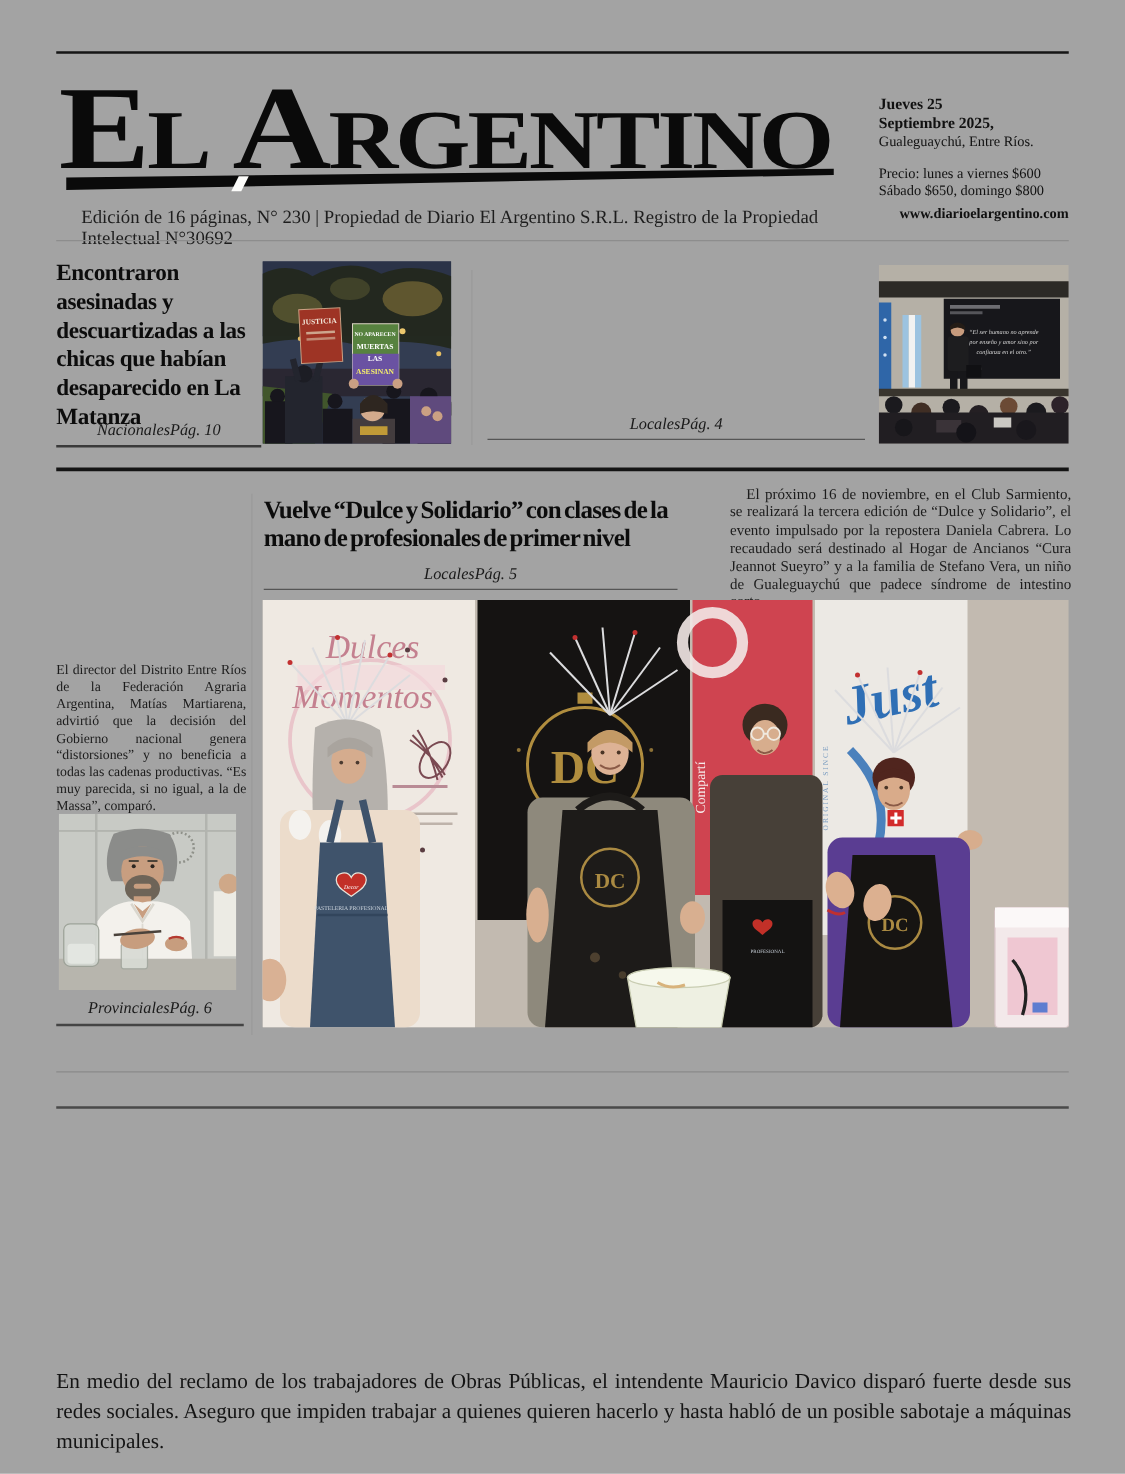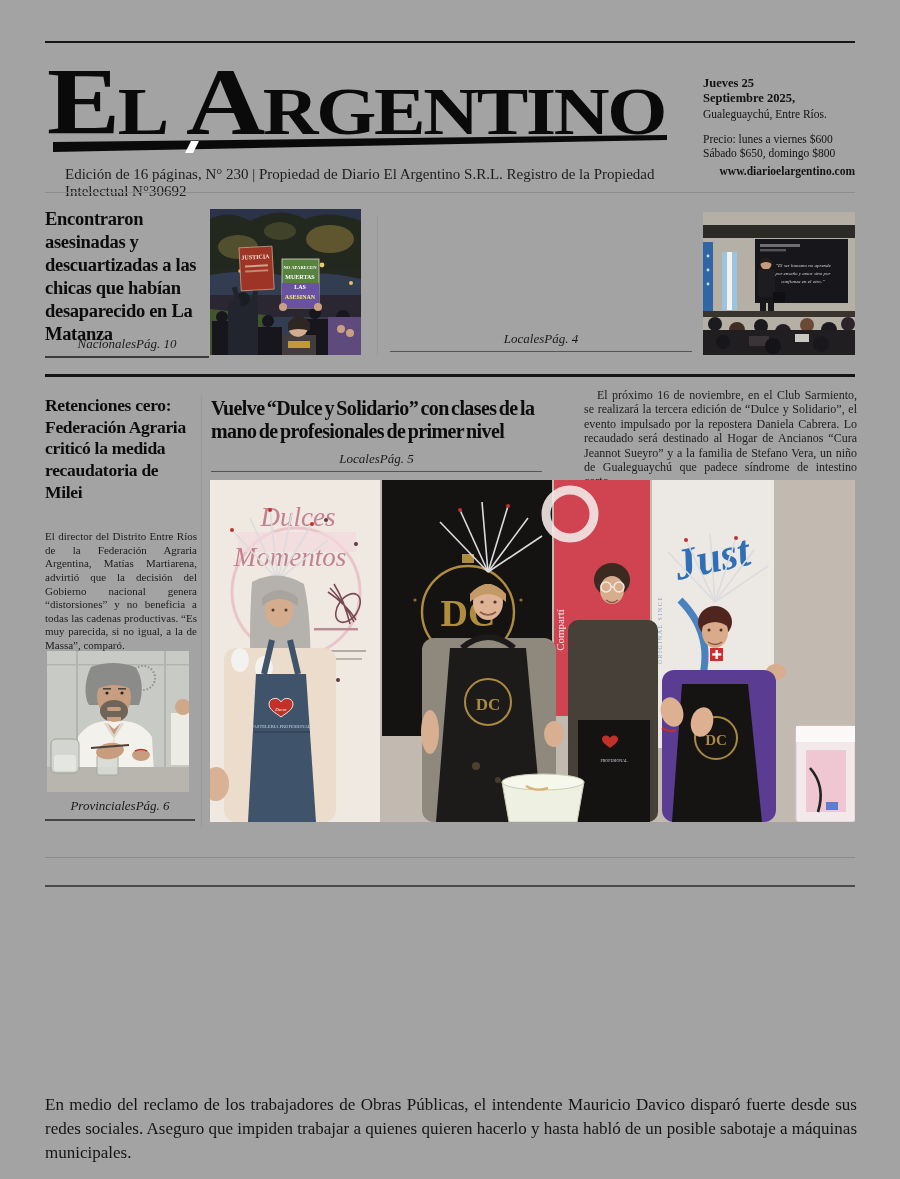--- a/index.html
+++ b/index.html
@@ -167,21 +167,20 @@
         <rect x="92" y="122" width="14" height="8" fill="#e8e6df" opacity="0.85"></rect>
         <circle cx="20" cy="130" r="7" fill="#17161a"></circle>
           <circle cx="70" cy="134" r="8" fill="#141318"></circle>
         <circle cx="118" cy="132" r="8" fill="#19171c"></circle>
       </g>
     </svg>
   </div>
 
   <div class="rule" style="left:45px;top:374px;width:810px;height:3px;background:#141414;"></div>
 
-  <div class="abs headline" style="left:45px;top:395px;width:154px;font-size:17.5px;line-height:1.24;letter-spacing:-0.3px;">Retenciones cero: Federación Agraria criticó la medida recaudatoria de Milei</div>
   <div class="body-text" style="left:45px;top:530px;width:152px;font-size:11px;line-height:1.24;">El director del Distrito Entre Ríos de la Federación Agraria Argentina, Matías Martiarena, advirtió que la decisión del Gobierno nacional genera “distorsiones” y no beneficia a todas las cadenas productivas. “Es muy parecida, si no igual, a la de Massa”, comparó.</div>
 
   <div class="abs" style="left:47px;top:651px;width:142px;height:141px;">
     <svg width="142" height="141" viewBox="0 0 142 141">
       <rect width="142" height="141" fill="#c8cac5"></rect>
       <rect x="29" width="2" height="141" fill="#b2b4af"></rect>
       <rect x="117" width="2" height="141" fill="#b2b4af"></rect>
       <rect y="13" width="142" height="1.5" fill="#b2b4af"></rect>
       <circle cx="96" cy="27" r="12" fill="none" stroke="#8f918a" stroke-width="2" stroke-dasharray="1.5,1.9"></circle>
       <rect x="124" y="62" width="18" height="52" fill="#ecebe4"></rect>

